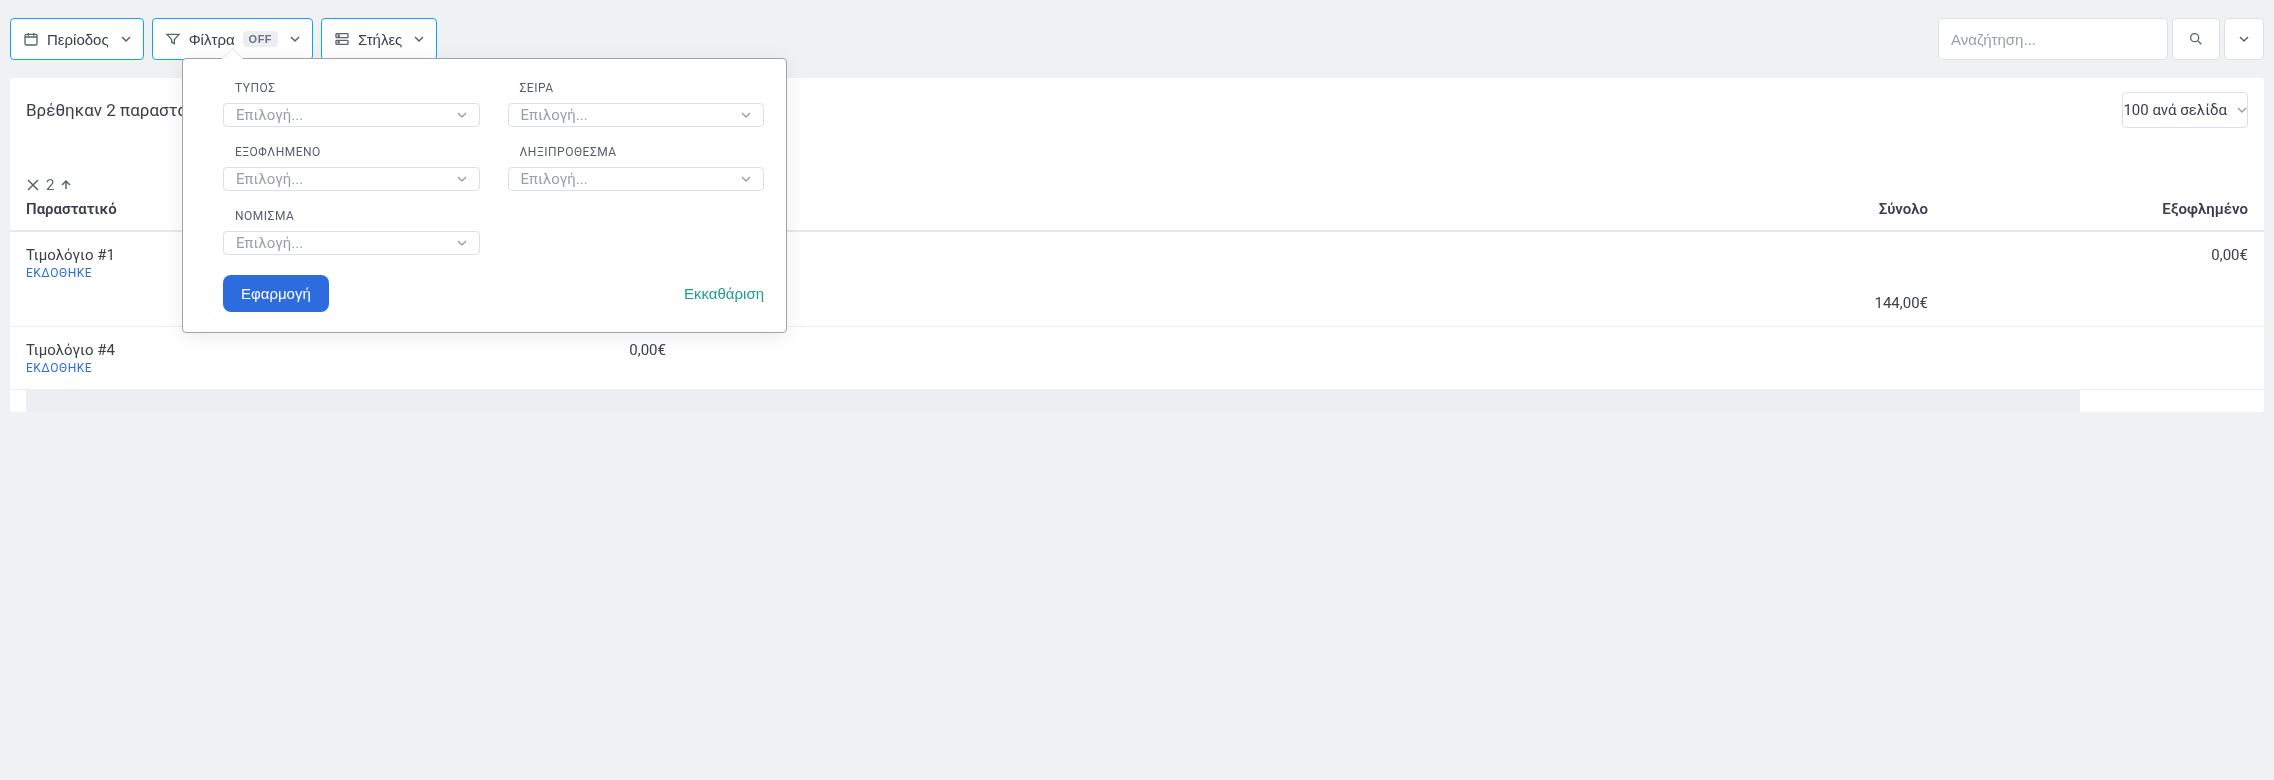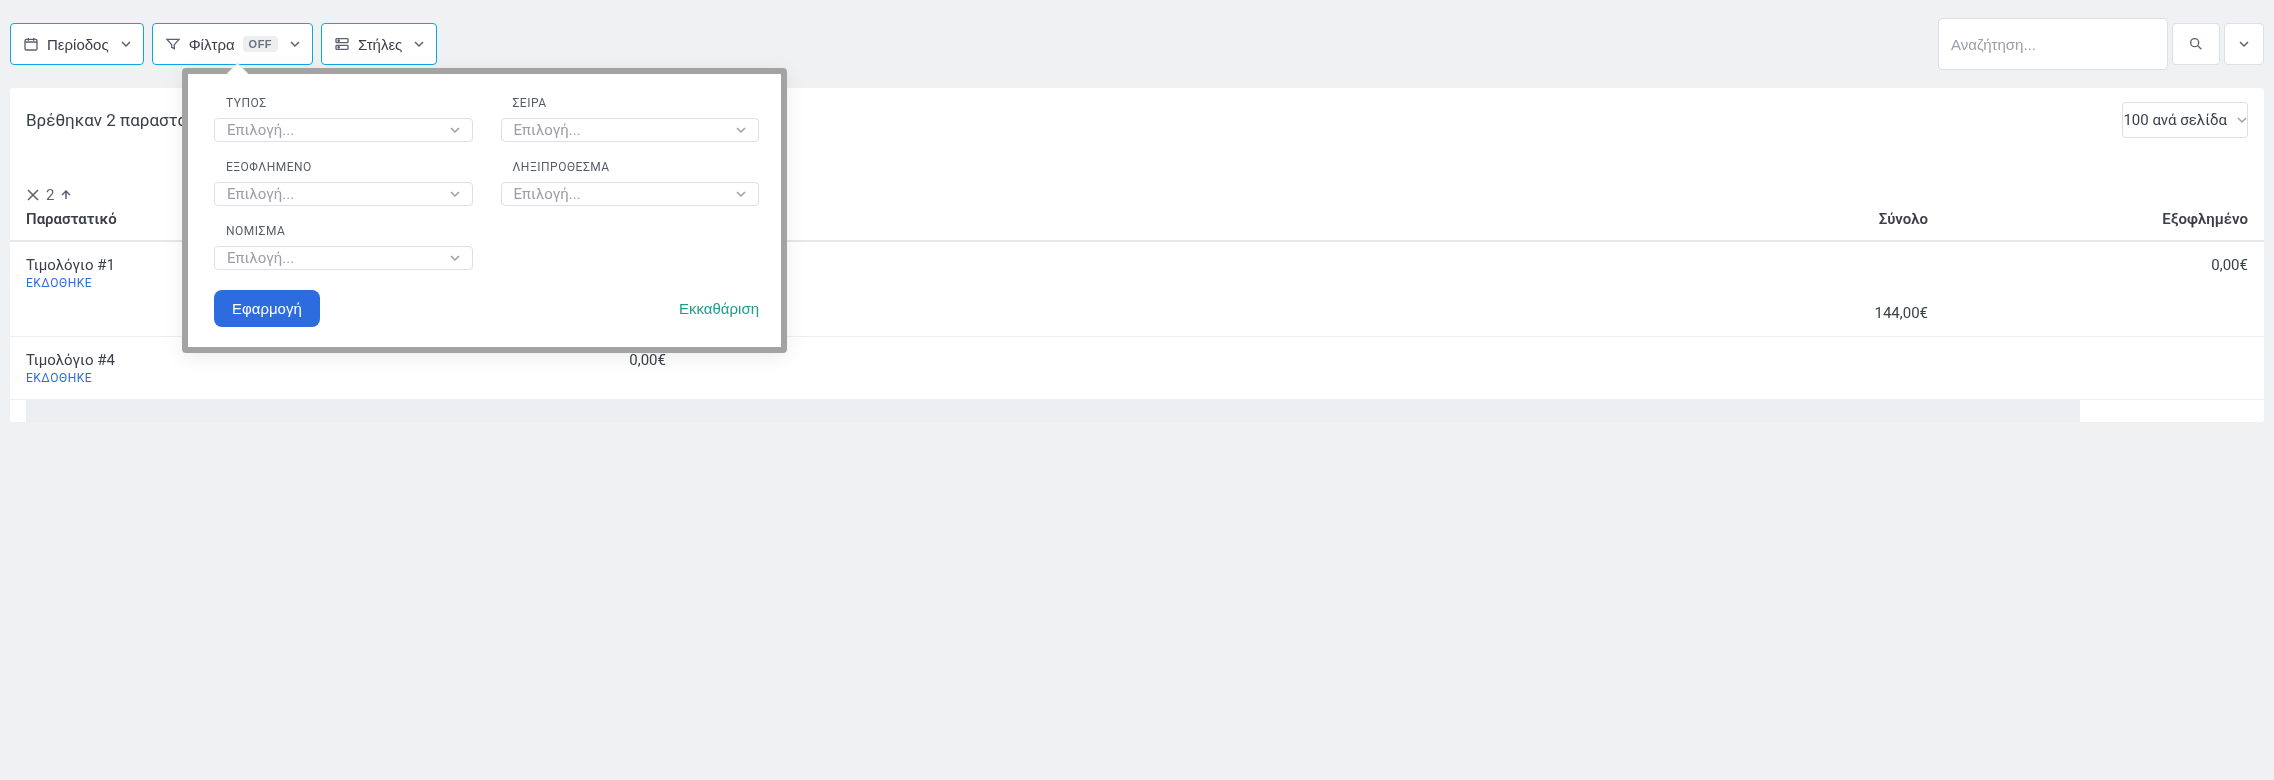--- a/index.html
+++ b/index.html
@@ -43,21 +43,21 @@
   .toolbar-right {
     margin-left: auto;
     display: flex;
     align-items: center;
     gap: 4px;
   }
   .search-box {
     background: #fff;
     border: 1px solid #dcdfe4;
     border-radius: 4px;
-    height: 52px;
+    height: 42px;
     width: 230px;
     padding: 8px 12px;
     font-size: 15px;
     color: #3a3f4a;
   }
   .search-box::placeholder { color: #9aa0aa; }
   .icon-btn {
     background: #fff;
     border: 1px solid #dcdfe4;
     border-radius: 4px;
@@ -140,24 +140,24 @@
     width: calc(100% - 200px);
   }
 
   
   .popover {
     position: absolute;
     top: -20px;
     left: 172px;
     width: 605px;
     background: #fff;
-    border: 6px solid #a3a3a3;
+    border: 1px solid #a3a3a3;
     border-radius: 4px;
     box-shadow: 0 4px 20px rgba(0,0,0,0.08);
-    padding: 22px 22px 20px 26px;
+    padding: 22px 22px 20px 40px;
     z-index: 10;
   }
   .popover::before {
     content: "";
     position: absolute;
     top: -8px;
     left: 42px;
     width: 14px;
     height: 14px;
     background: #fff;

